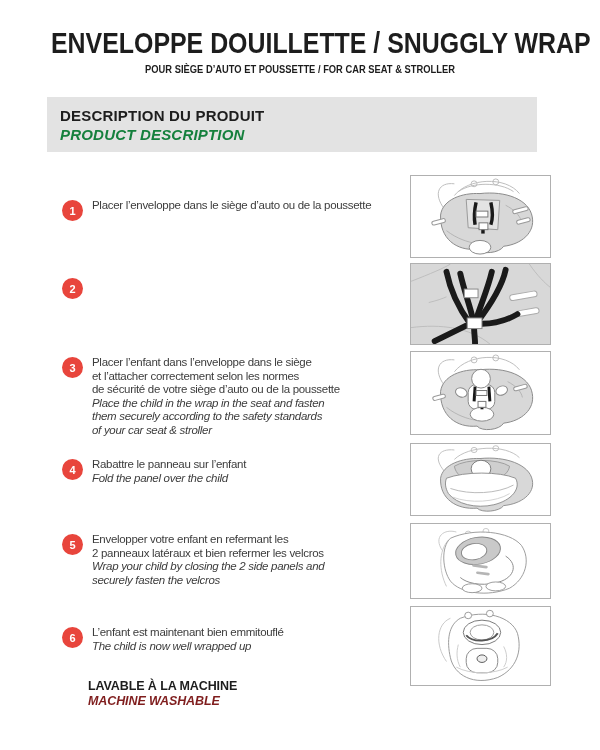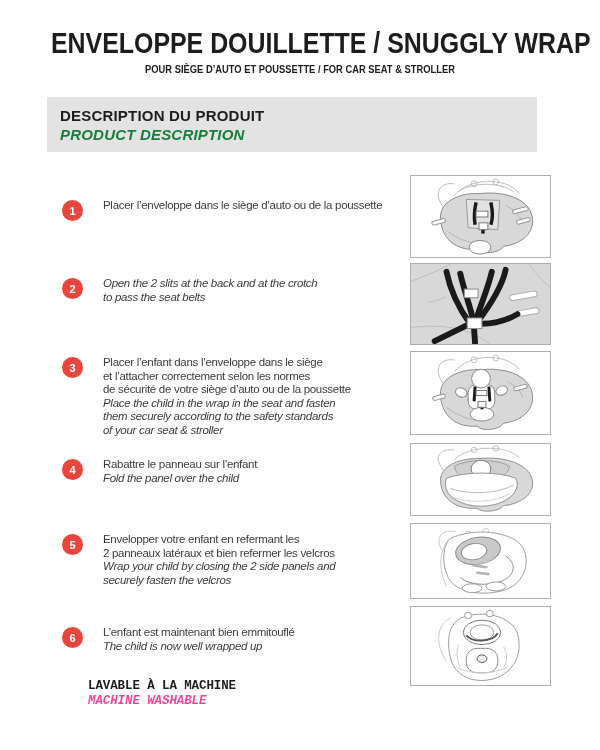--- a/index.html
+++ b/index.html
@@ -30,39 +30,39 @@
   .banner .h-fr{font-size:15px;font-weight:700;color:#1d1d1d;line-height:19px;letter-spacing:.2px;}
   .banner .h-en{font-size:15px;font-weight:700;font-style:italic;color:#15803d;line-height:19px;letter-spacing:.2px;}
 
   .step{display:flex;align-items:flex-start;left:62px;width:340px;}
   .badge{
     width:21px;height:21px;border-radius:50%;
     background:var(--badge,#e8453c);color:#fff;flex:0 0 21px;
     font-size:11px;font-weight:700;display:flex;align-items:center;justify-content:center;
     margin-top:1px;
   }
-  .step-text{margin-left:20px;}
+  .step-text{margin-left:9px;}
   .step-text .fr{
     font-size:11.5px;line-height:13.5px;letter-spacing:-.3px;
     white-space:pre-line;color:#3c3c3c;
   }
   .step-text .en{
     font-size:11.5px;line-height:13.5px;letter-spacing:-.3px;
     white-space:pre-line;color:#3c3c3c;font-style:italic;
   }
   .illus{
     left:410px;width:141px;background:#fff;
     border:1px solid var(--illus-border,#b0b0b0);
     box-sizing:border-box;overflow:hidden;
   }
   .illus svg{display:block;width:100%;height:100%;}
 
-  .footer{left:88px;top:679px;font-family:Liberation Mono, monospace;}
+  .footer{left:88px;top:679px;}
   .footer .fr{font-size:12.5px;font-weight:700;color:#1d1d1d;line-height:15px;letter-spacing:-.1px;}
-  .footer .en{font-size:12.5px;font-weight:700;font-style:italic;color:#ec4899;line-height:15px;letter-spacing:-.1px;}
+  .footer .en{font-size:12.5px;font-weight:700;font-style:italic;color:#7f1d1d;line-height:15px;letter-spacing:-.1px;}
 </style>
 </head>
 <body>
 
 <div class="abs page-title">ENVELOPPE DOUILLETTE / SNUGGLY WRAP</div>
 <div class="abs page-subtitle">POUR SIÈGE D’AUTO ET POUSSETTE / FOR CAR SEAT &amp; STROLLER</div>
 
 <div class="abs banner">
   <div class="h-fr">DESCRIPTION DU PRODUIT</div>
   <div class="h-en">PRODUCT DESCRIPTION</div>
@@ -71,22 +71,20 @@
 <div class="abs step" style="top:199px">
   <div class="badge">1</div>
   <div class="step-text">
     <div class="fr">Placer l’enveloppe dans le siège d’auto ou de la poussette</div>
   </div>
 </div>
 
 <div class="abs step" style="top:277px">
   <div class="badge">2</div>
   <div class="step-text">
-    <div class="en">Open the 2 slits at the back and at the crotch
-to pass the seat belts</div>
   </div>
 </div>
 
 <div class="abs step" style="top:356px">
   <div class="badge">3</div>
   <div class="step-text">
     <div class="fr">Placer l’enfant dans l’enveloppe dans le siège
 et l’attacher correctement selon les normes
 de sécurité de votre siège d’auto ou de la poussette</div>
     <div class="en">Place the child in the wrap in the seat and fasten

